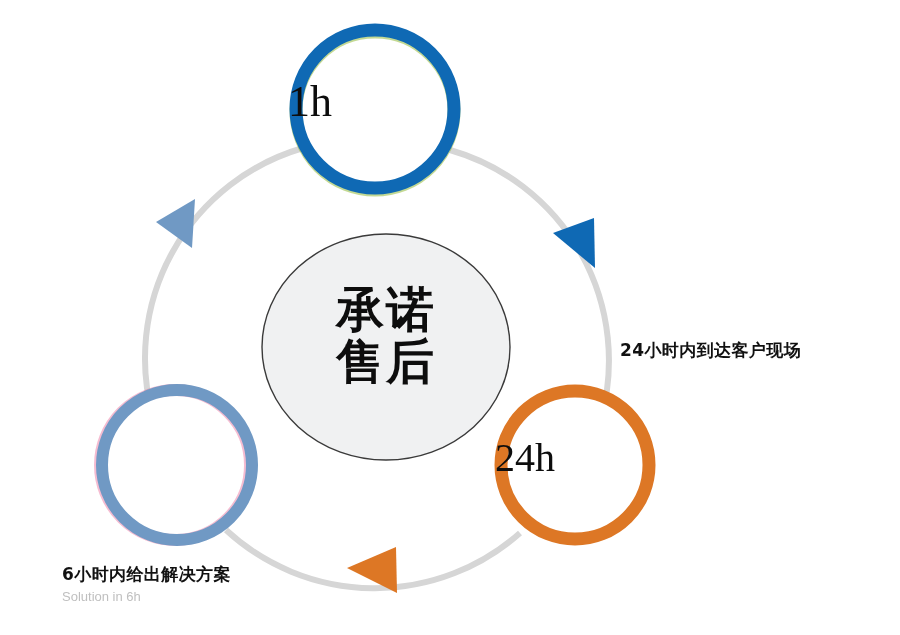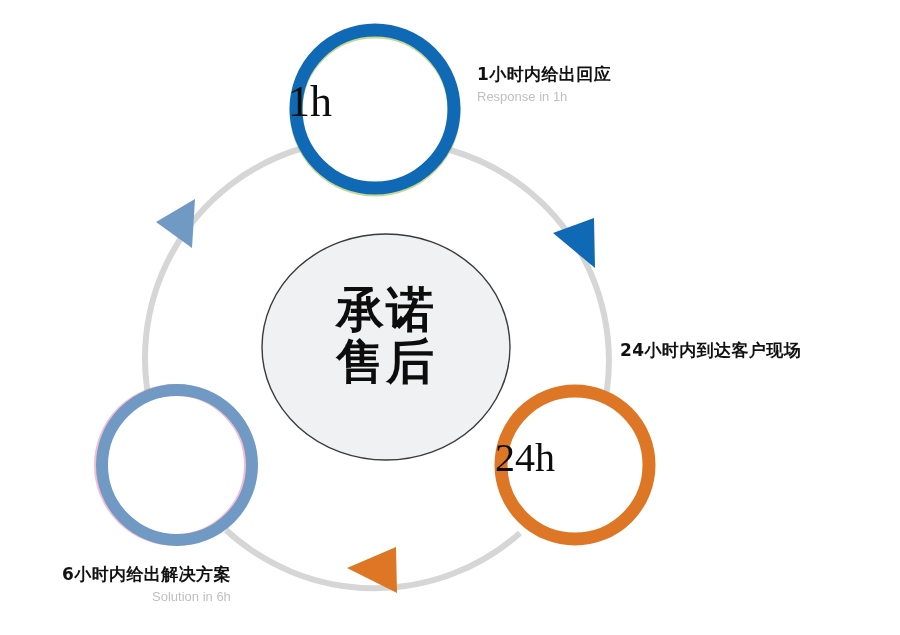--- a/index.html
+++ b/index.html
@@ -76,21 +76,21 @@
 
   
   #value-1h  { left: 288px; top:  80px; width: 174px; font-size: 44px; }
   #value-24h { left: 495px; top: 438px; width: 160px; font-size: 40px; }
   #value-6h  { left:  97px; top: 438px; width: 160px; font-size: 44px; }
 
   #center-text { left: 262px; top: 284px; width: 248px; font-size: 48px; }
 
   #callout-1h  { left: 477px; top:  64px; }
   #callout-24h { left: 620px; top: 340px; }
-  #callout-6h  { left:  62px; top: 564px; text-align: right; }
+  #callout-6h  { left:  62px; top: 564px; }
 </style>
 </head>
 <body style="background: rgb(255, 255, 255);">
 
 <div id="stage">
 
   <svg id="diagram-svg" viewBox="0 0 900 635">
 
     <g>
 
@@ -138,24 +138,20 @@
   <div class="node-value" id="value-1h">1h</div>
 
   <div class="node-value" id="value-24h">24h</div>
 
 
   <div class="center-label" id="center-text">
     <div>承诺</div>
     <div>售后</div>
   </div>
 
-  <div class="callout" id="callout-1h">
-    <span class="cn">1小时内给出回应</span>
-    <span class="en">Response in 1h</span>
-  </div>
 
   <div class="callout" id="callout-24h">
     <span class="cn">24小时内到达客户现场</span>
   </div>
 
   <div class="callout" id="callout-6h">
     <span class="cn">6小时内给出解决方案</span>
     <span class="en">Solution in 6h</span>
   </div>
 

